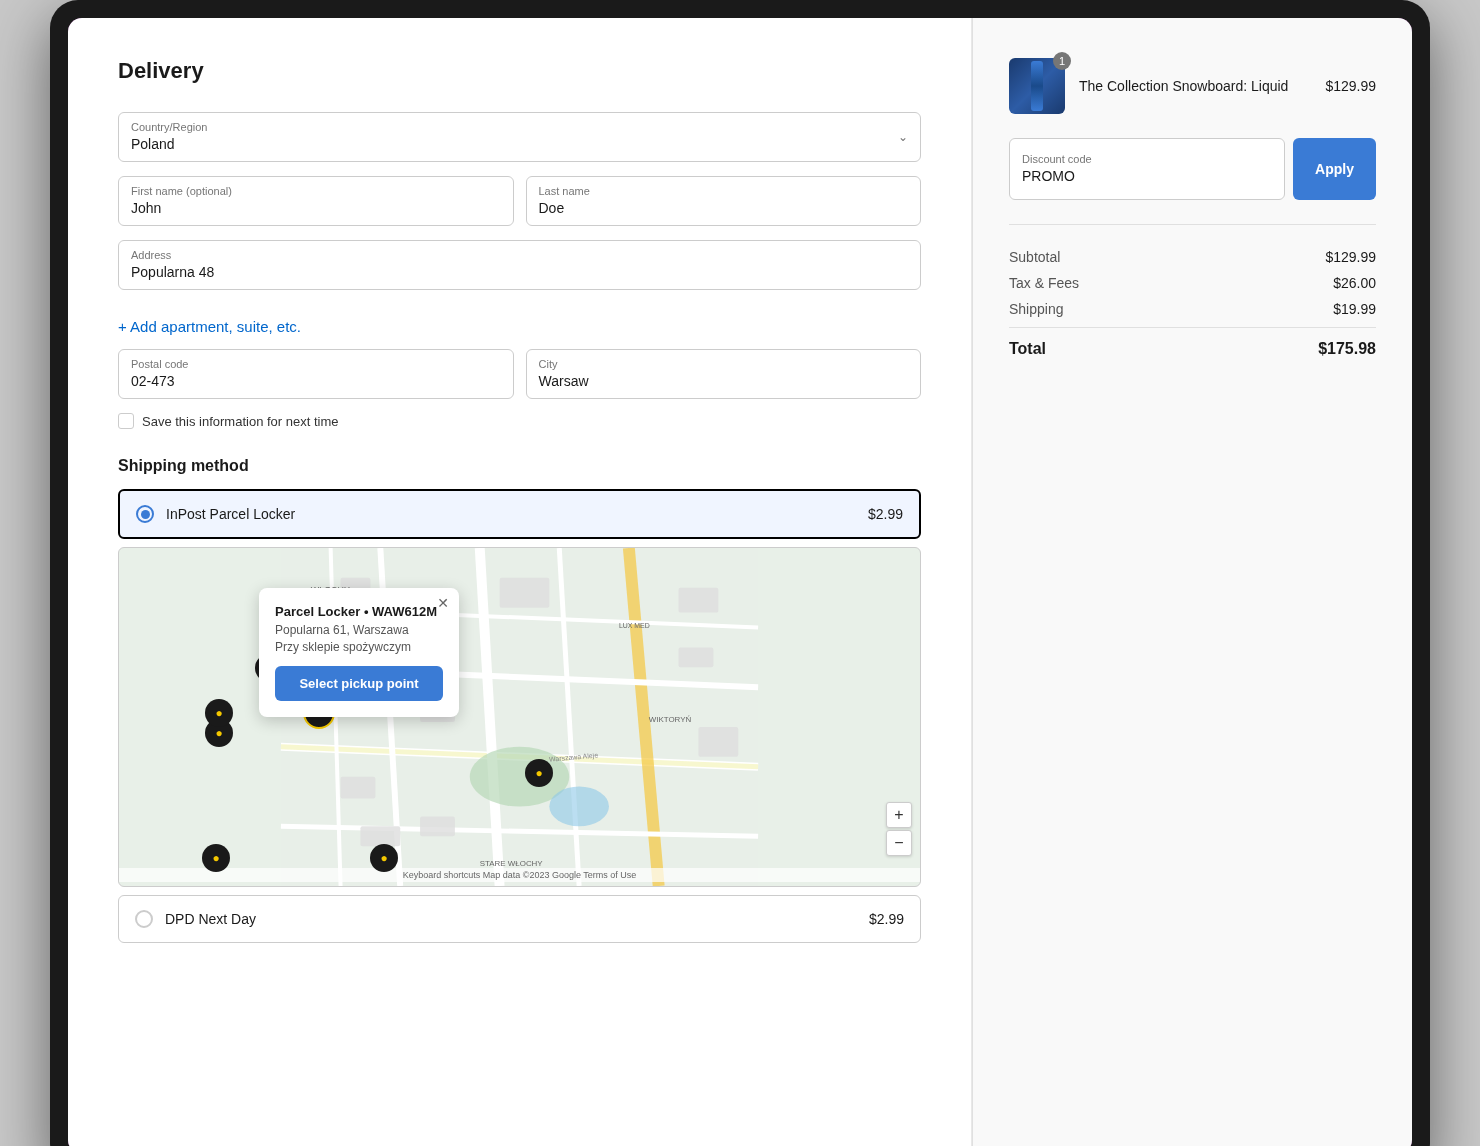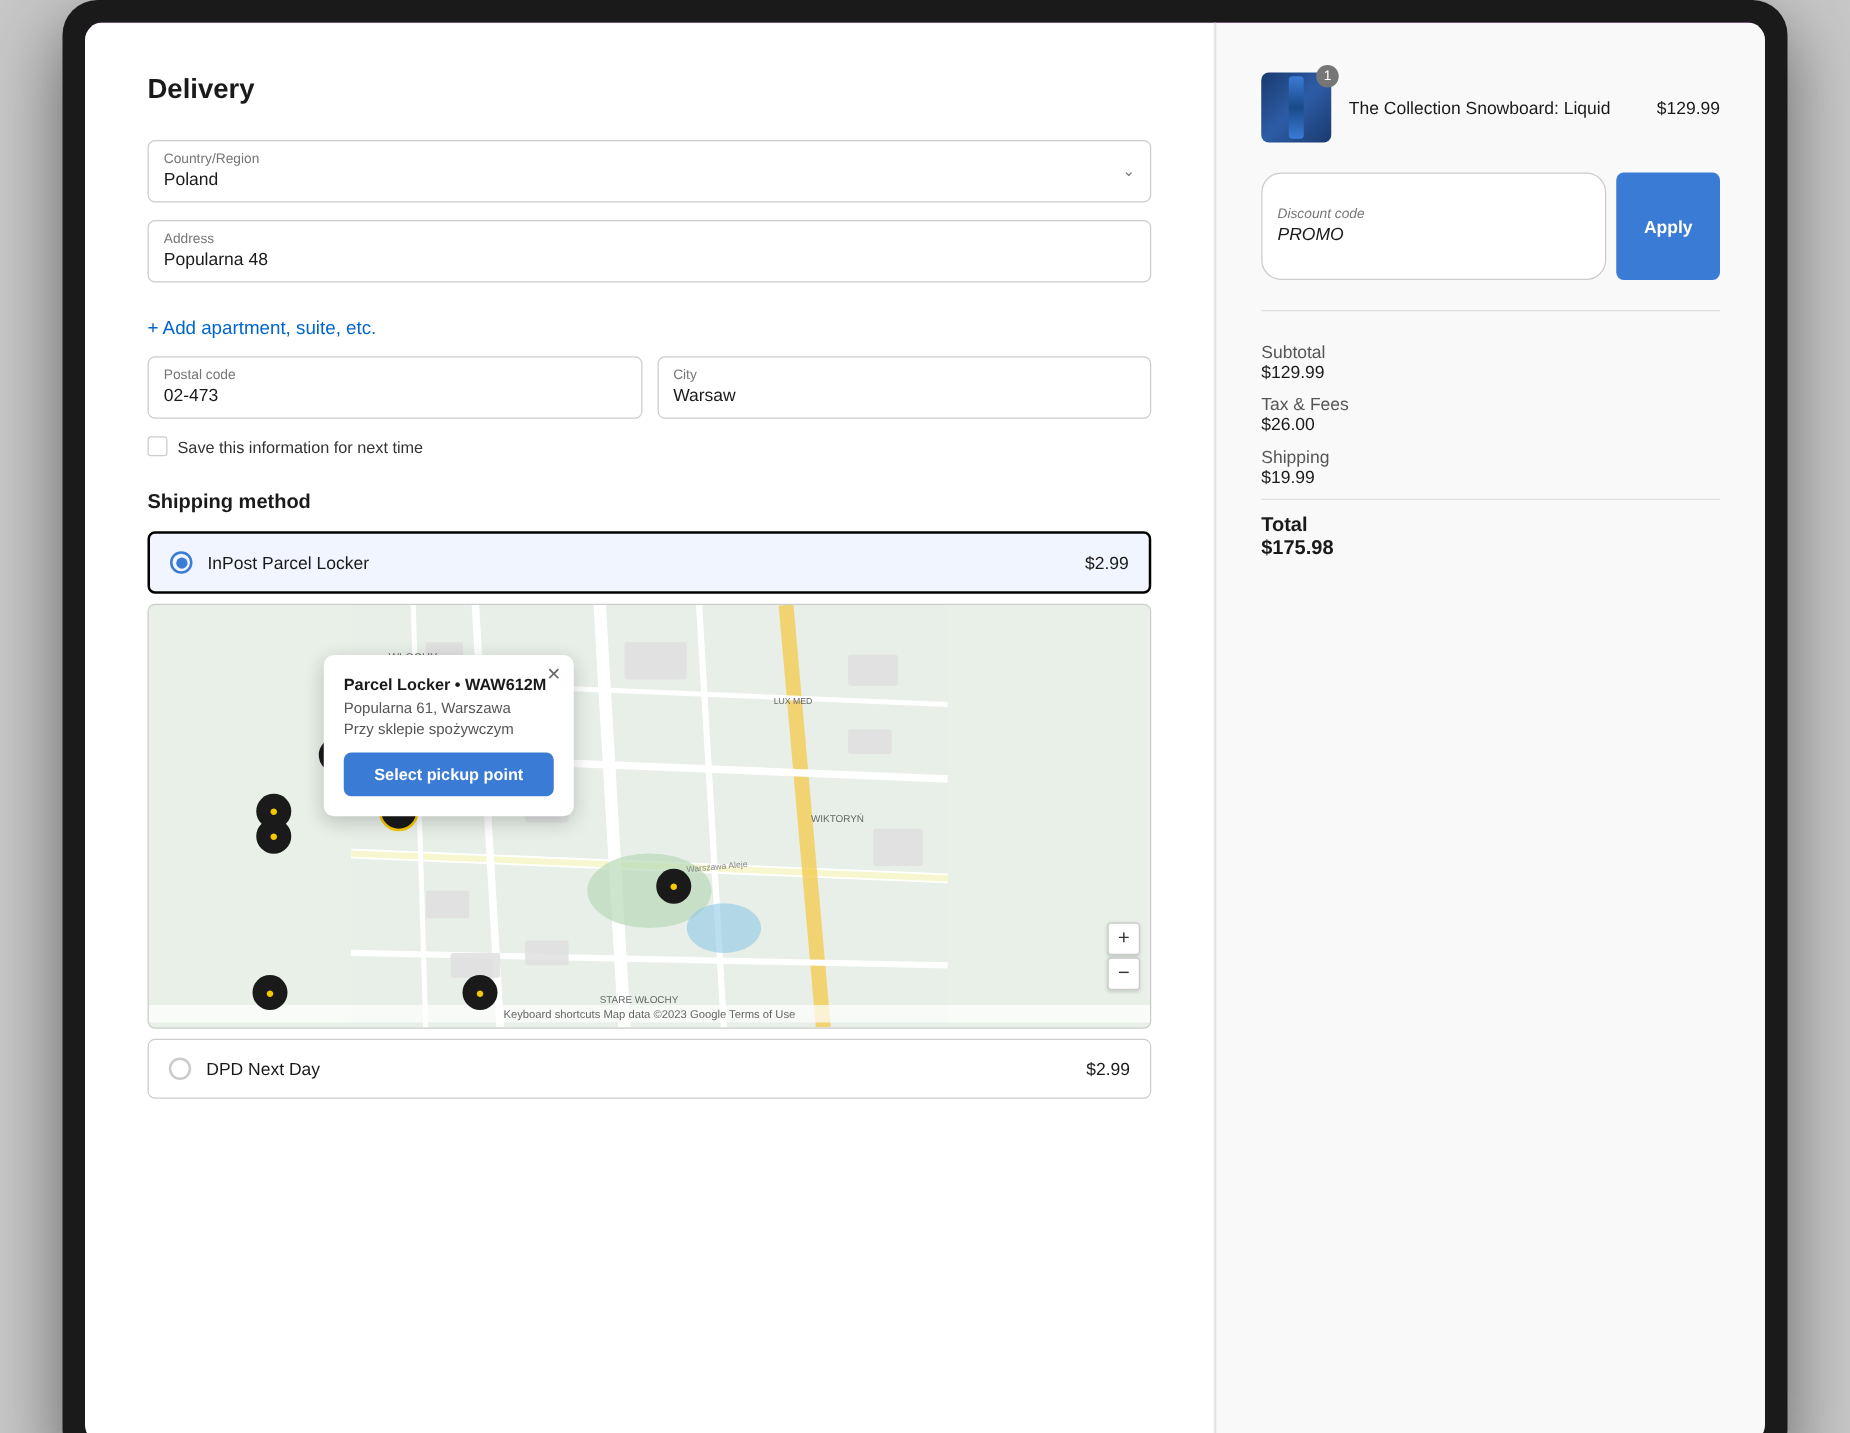--- a/index.html
+++ b/index.html
@@ -348,24 +348,23 @@
     .discount-row {
       display: flex;
       gap: 8px;
       margin-bottom: 24px;
       padding-bottom: 24px;
       border-bottom: 1px solid #e0e0e0;
     }
     .discount-input-wrap {
       flex: 1;
       border: 1px solid #ccc;
-      border-radius: 16px;
-      padding: 26px 12px;
+      border-radius: 6px;
+      padding: 14px 12px;
       background: #fff;
-      font-style: italic;
     }
     .discount-label {
       font-size: 11px;
       color: #767676;
       display: block;
       margin-bottom: 2px;
     }
     .discount-value {
       font-size: 14px;
       color: #1a1a1a;
@@ -381,21 +380,20 @@
       cursor: pointer;
     }
     
     .totals-section {
       margin-bottom: 20px;
     }
     .total-row {
       display: flex;
       justify-content: space-between;
       margin-bottom: 10px;
-      flex-direction: column;
     }
     .total-label {
       font-size: 14px;
       color: #555;
     }
     .total-value {
       font-size: 14px;
       color: #1a1a1a;
     }
     .total-row.grand {
@@ -433,20 +431,34 @@
         <div class="field-wrapper select-wrapper">
           <div>
             <span class="field-label">Country/Region</span>
             <span class="field-value">Poland</span>
           </div>
           <span class="chevron-icon">⌄</span>
         </div>
       </div>
 
       
+      <div class="form-row">
+        <div class="form-group">
+          <div class="field-wrapper">
+            <span class="field-label">First name (optional)</span>
+            <span class="field-value">John</span>
+          </div>
+        </div>
+        <div class="form-group">
+          <div class="field-wrapper">
+            <span class="field-label">Last name</span>
+            <span class="field-value">Doe</span>
+          </div>
+        </div>
+      </div>
 
       
       <div class="form-group">
         <div class="field-wrapper">
           <span class="field-label">Address</span>
           <span class="field-value">Popularna 48</span>
         </div>
       </div>
 
       

